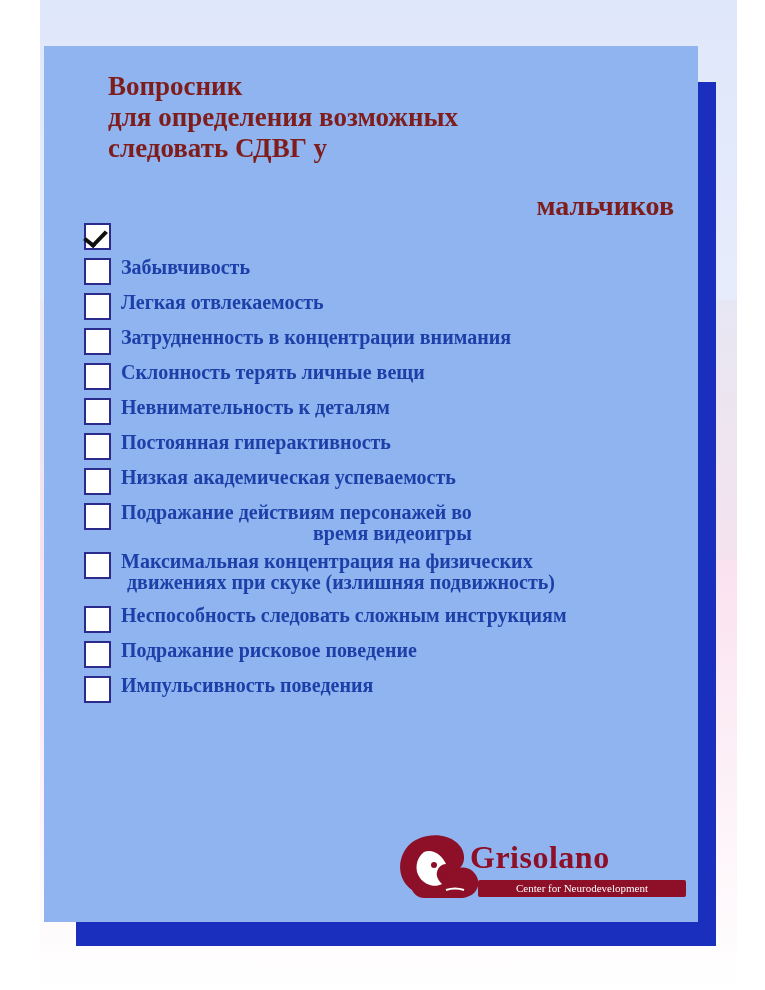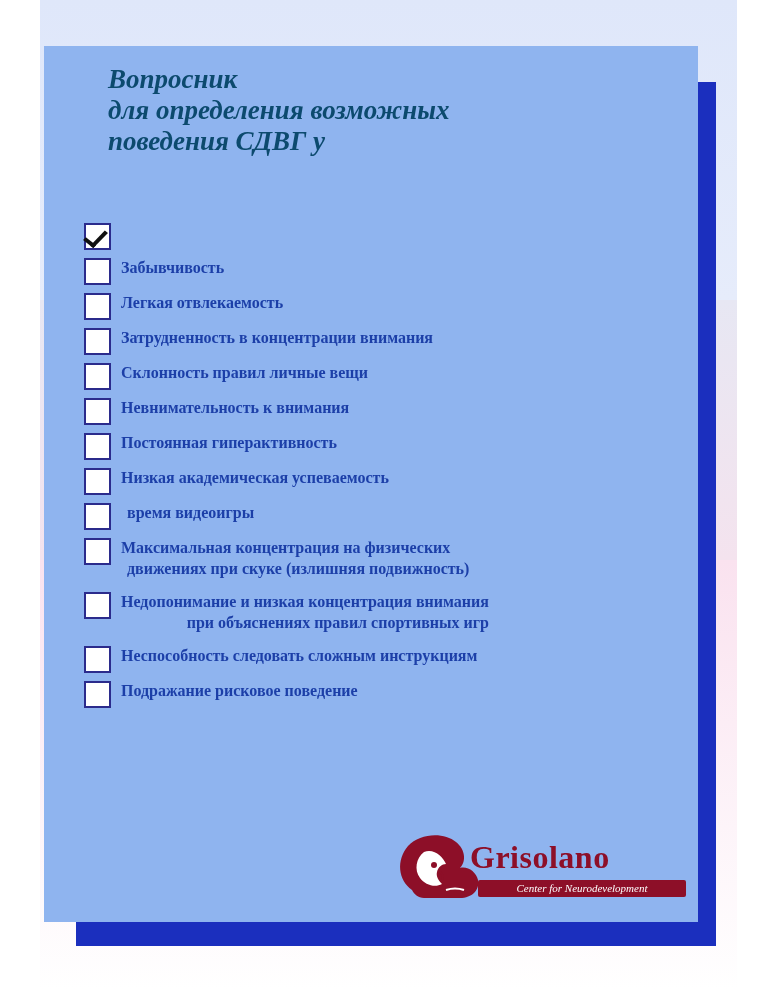--- a/index.html
+++ b/index.html
@@ -78,29 +78,28 @@
     top: 46px;
     width: 654px;
     height: 876px;
     background: #8fb4ef;
   }
 
   
   .heading {
     position: absolute;
     left: 64px;
-    top: 18px;
+    top: 25px;
     width: 570px;
     font-family: "Liberation Serif", serif;
     font-weight: bold;
     font-size: 27px;
     line-height: 31px;
-    color: #0c4a6e;
+    color: #7f1d1d;
     letter-spacing: 0px;
-    font-style: italic;
   }
   .heading .line { display: block; white-space: nowrap; }
   .heading .line-last {
     display: block;
     text-align: right;
     padding-right: 4px;
     margin-top: 26px;
     font-size: 28px;
   }
 
@@ -143,21 +142,21 @@
     left: 11px;
     top: -7px;
     width: 22px;
     height: 2px;
     background: transparent;
   }
   .label {
     margin-left: 10px;
     font-family: "Liberation Serif", serif;
     font-weight: bold;
-    font-size: 16px;
+    font-size: 20px;
     line-height: 21px;
     color: #1c3fa8;
     max-width: 560px;
   }
   .label .l2 { display: block; padding-left: 6px; text-align: right; }
   .item.gap { margin-top: 0; }
   .item.gap2 { margin-top: 12px; }
   .item.first .label { margin-left: 14px; }
 
   
@@ -182,21 +181,20 @@
     letter-spacing: 0.5px;
   }
   .logo-sub {
     position: absolute;
     left: 84px;
     top: 48px;
     width: 200px;
     background: #8d0f28;
     color: #ffffff;
     font-family: "Liberation Serif", serif;
-    font-style: italic;
     font-size: 11px;
     line-height: 15px;
     text-align: center;
     border-radius: 2px;
     padding: 1px 4px;
   }
 </style>
 </head>
 <body>
 
@@ -207,21 +205,22 @@
   <div class="bg-white-left"></div>
   <div class="bg-white-right"></div>
 
   <div class="card-shadow"></div>
 
   <div class="card">
 
     <div class="heading">
       <span class="line">Вопросник</span>
       <span class="line">для определения возможных</span>
-      <span class="line">поведения СДВГ у</span>
+      <span class="line">следовать СДВГ у</span>
+      <span class="line-last">мальчиков</span>
     </div>
 
     <div class="checklist">
 
       <div class="item first">
         <span class="box checked tick-extend"></span>
         <span class="label"></span>
       </div>
 
       <div class="item">
@@ -234,71 +233,69 @@
         <span class="label">Легкая отвлекаемость</span>
       </div>
 
       <div class="item">
         <span class="box"></span>
         <span class="label">Затрудненность в концентрации внимания</span>
       </div>
 
       <div class="item">
         <span class="box"></span>
-        <span class="label">Склонность правил личные вещи</span>
-      </div>
-
-      <div class="item">
-        <span class="box"></span>
-        <span class="label">Невнимательность к внимания</span>
+        <span class="label">Склонность терять личные вещи</span>
+      </div>
+
+      <div class="item">
+        <span class="box"></span>
+        <span class="label">Невнимательность к деталям</span>
       </div>
 
       <div class="item">
         <span class="box"></span>
         <span class="label">Постоянная гиперактивность</span>
       </div>
 
       <div class="item">
         <span class="box"></span>
         <span class="label">Низкая академическая успеваемость</span>
       </div>
 
       <div class="item">
         <span class="box"></span>
         <span class="label">
+          <span>Подражание действиям персонажей во</span>
           <span class="l2">время видеоигры</span>
         </span>
       </div>
 
       <div class="item gap">
         <span class="box"></span>
         <span class="label">
           <span>Максимальная концентрация на физических</span>
           <span class="l2">движениях при скуке (излишняя подвижность)</span>
         </span>
       </div>
 
+
       <div class="item gap2">
         <span class="box"></span>
-        <span class="label">
-          <span>Недопонимание и низкая концентрация внимания</span>
-          <span class="l2">при объяснениях правил спортивных игр</span>
-        </span>
-      </div>
-
-      <div class="item gap2">
-        <span class="box"></span>
         <span class="label">Неспособность следовать сложным инструкциям</span>
       </div>
 
       <div class="item">
         <span class="box"></span>
         <span class="label">Подражание рисковое поведение</span>
       </div>
 
+      <div class="item">
+        <span class="box"></span>
+        <span class="label">Импульсивность поведения</span>
+      </div>
 
     </div>
 
     <div class="logo">
       <svg width="110" height="76" viewBox="0 0 110 76" aria-hidden="true">
         <path d="M18 58 C4 48 2 28 14 14 C26 1 50 0 62 10 C72 18 72 30 66 36 C74 34 82 40 84 48 C86 58 78 66 66 66 L30 66 C24 66 20 62 18 58 Z" fill="#8d0f28"></path>
         <path d="M30 20 C22 26 20 38 26 46 C31 53 41 56 48 52 C44 48 42 44 43 40 C44 35 48 32 52 32 C49 25 40 16 30 20 Z" fill="#ffffff"></path>
         <circle cx="40" cy="33" r="3" fill="#8d0f28"></circle>
         <path d="M46 40 C49 42 50 46 48 48" stroke="#8d0f28" stroke-width="2" fill="none"></path>
         <path d="M52 58 C58 56 64 56 70 58" stroke="#ffffff" stroke-width="2" fill="none"></path>

